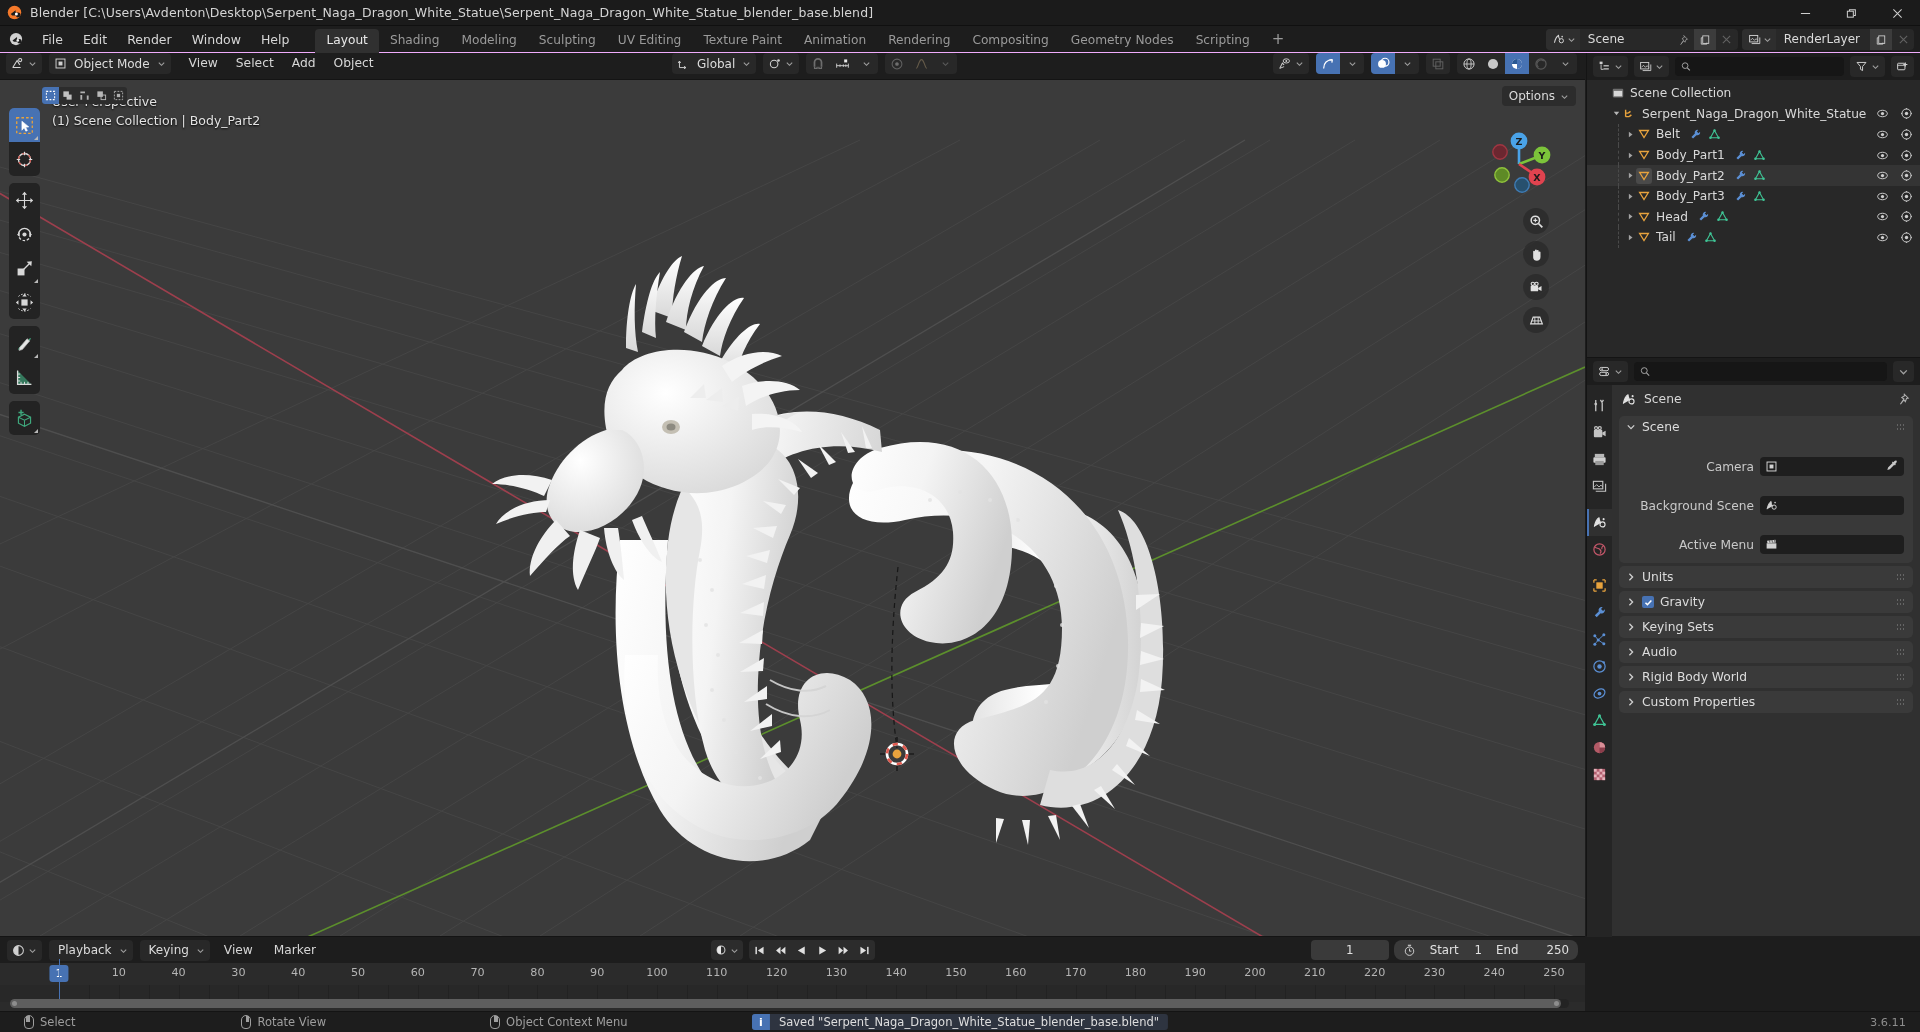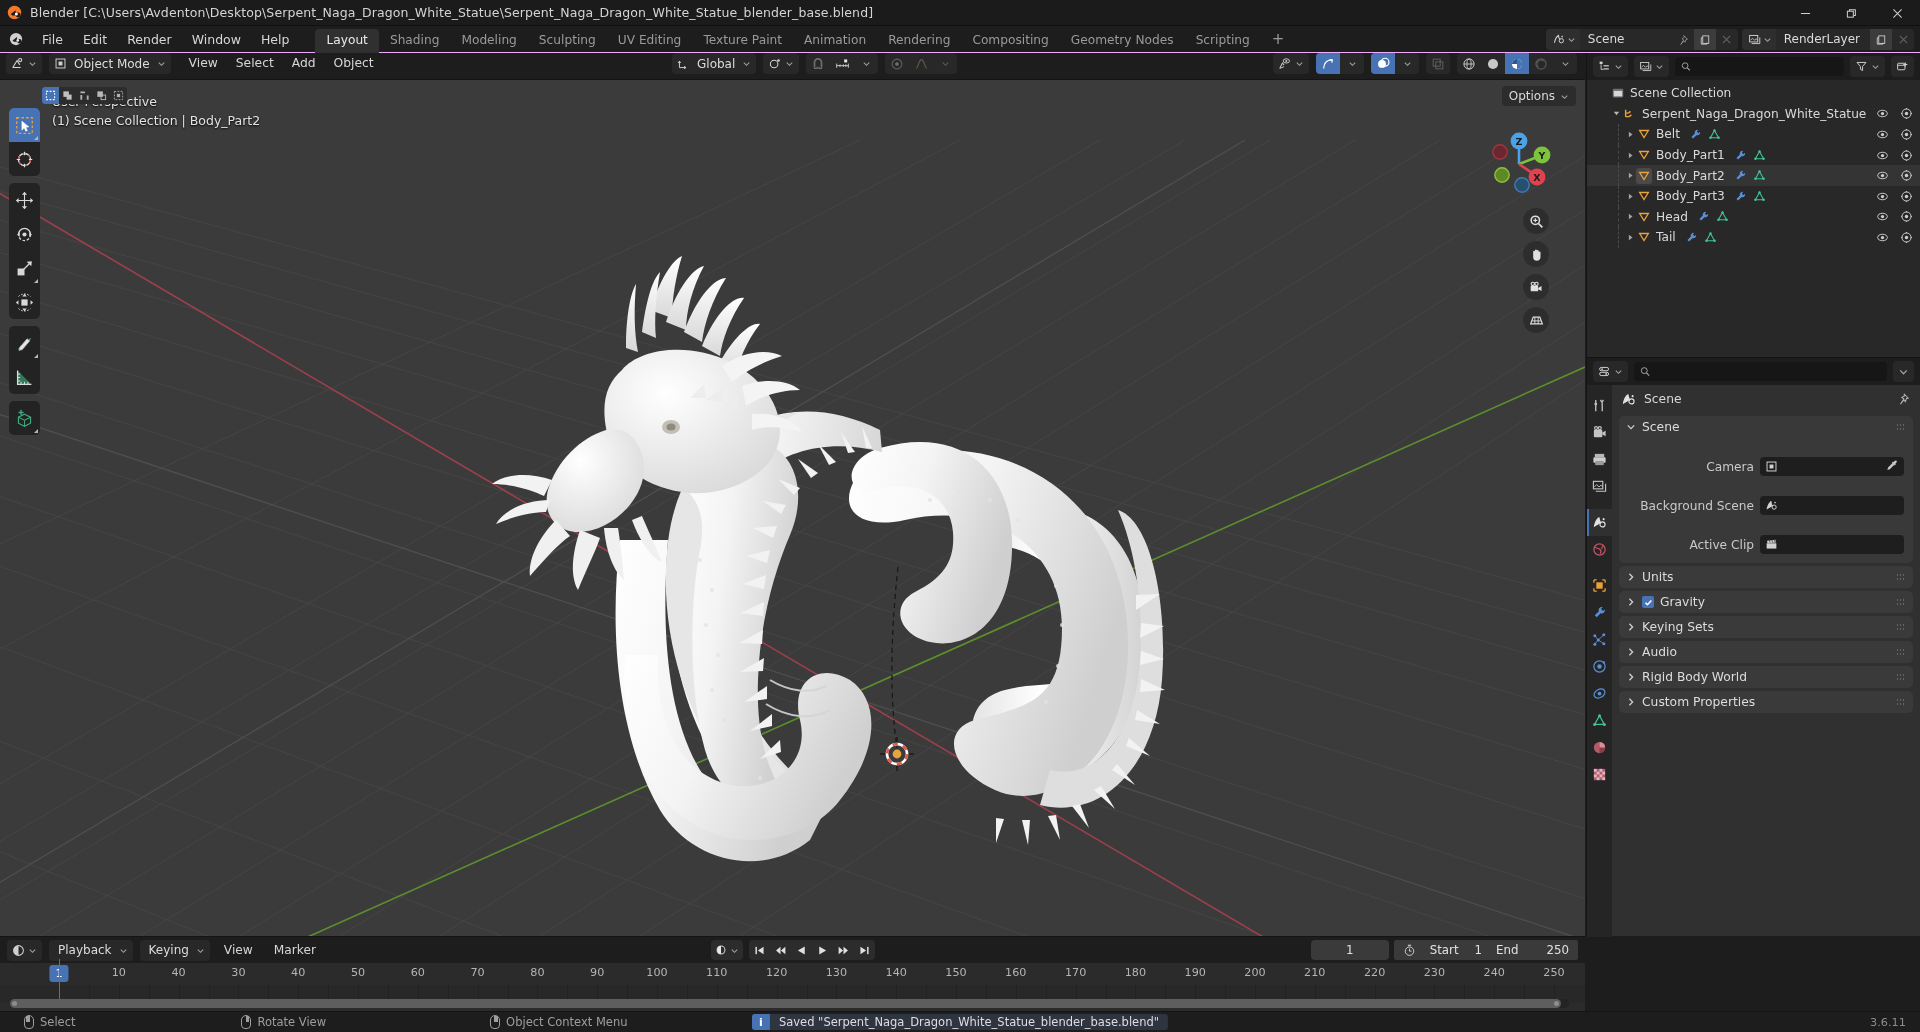--- a/index.html
+++ b/index.html
@@ -180,21 +180,21 @@
     background: #2b2b2b; border-top: 1px solid #141414; }
   .tl-header { height: 26px; background: #1d1d1d; display:flex; align-items:center; padding: 0 7px; gap: 7px; position:relative; }
   .tl-menu { font-size: 12.2px; color: #d6d6d6; padding: 3px 7px; border-radius:3px; }
   .tl-center { position:absolute; left: 50%; transform: translateX(-50%); display:flex; align-items:center; gap: 6px; }
   .rec-btn { display:flex; align-items:center; height:20px; background:#2c2c2c; border-radius:4px; padding: 0 4px; gap:3px; }
   .transport { display:flex; height:20px; background:#2c2c2c; border-radius:4px; overflow:hidden; }
   .transport > div { width: 21px; height:20px; display:flex; align-items:center; justify-content:center; }
   .tl-right { position:absolute; right: 7px; display:flex; align-items:center; gap: 5px; }
   .num-field { height: 20px; background: #3a3a3a; border-radius: 4px; display:flex;
     align-items:center; justify-content:center; font-size: 11.8px; color:#e0e0e0; }
-  .num-pair { height:20px; background:#3a3a3a; border-radius:2px; display:flex; align-items:center;
+  .num-pair { height:20px; background:#3a3a3a; border-radius:8px; display:flex; align-items:center;
     padding: 0 9px; gap: 14px; font-size: 11.8px; color:#e0e0e0; }
   .tl-ruler { height: 22px; background: #2b2b2b; position: relative; overflow:hidden; }
   .tick { position:absolute; top: 3px; font-size: 11.2px; color: #b4b4b4; transform: translateX(-50%); }
   .playhead-num { position:absolute; top:2px; height:17px; background:#4772b3; border-radius:3px;
     color:#fff; font-size:11.2px; display:flex; align-items:center; justify-content:center;
     transform: translateX(-50%); padding: 0 6px; }
   .tl-grid { position:absolute; top: 48px; left: 0; right:0; height: 17px; background: #282828; }
   .tl-gcol { position:absolute; top:0; bottom:0; width:1px; background:#222; }
   .playline { position:absolute; top: 22px; width: 1px; background: #4772b3; height: 44px; }
   .tl-scroll { position:absolute; bottom: 3px; left: 10px; right: 16px; height: 9px;
@@ -1426,21 +1426,21 @@
             <div class="prop-field">
               <svg width="13" height="13" viewBox="0 0 16 16">
                 <path d="M2.5 12.5c1-5 3-8.5 5-9.5 0 3.2 1 4.5 2 5.6" fill="#d2d2d2" stroke="#d2d2d2" stroke-width="1.2" stroke-linejoin="round"></path>
                 <circle cx="11.2" cy="10" r="2.6" fill="none" stroke="#d2d2d2" stroke-width="1.2"></circle>
                 <circle cx="12.4" cy="4.4" r="1" fill="#d2d2d2"></circle>
               </svg>
               <span style="font-size:12px;color:#d0d0d0;"></span>
             </div>
           </div>
           <div class="prop-row">
-            <span class="prop-lbl">Active Clip</span>
+            <span class="prop-lbl">Active Menu</span>
             <div class="prop-field">
               <svg width="13" height="13" viewBox="0 0 16 16">
                 <path d="M2 6.5h12V13H2z" fill="#d2d2d2"></path>
                 <path d="M2.5 3.4l10.4-1.2.6 3.2-10.4 1.2z" fill="#d2d2d2"></path>
                 <path d="M5.5 2.9l.6 3M8.6 2.5l.6 3M11.7 2.1l.6 3" stroke="#3a3a3a" stroke-width=".9"></path>
               </svg>
               <span style="font-size:12px;color:#d0d0d0;"></span>
             </div>
           </div>
         </div>

